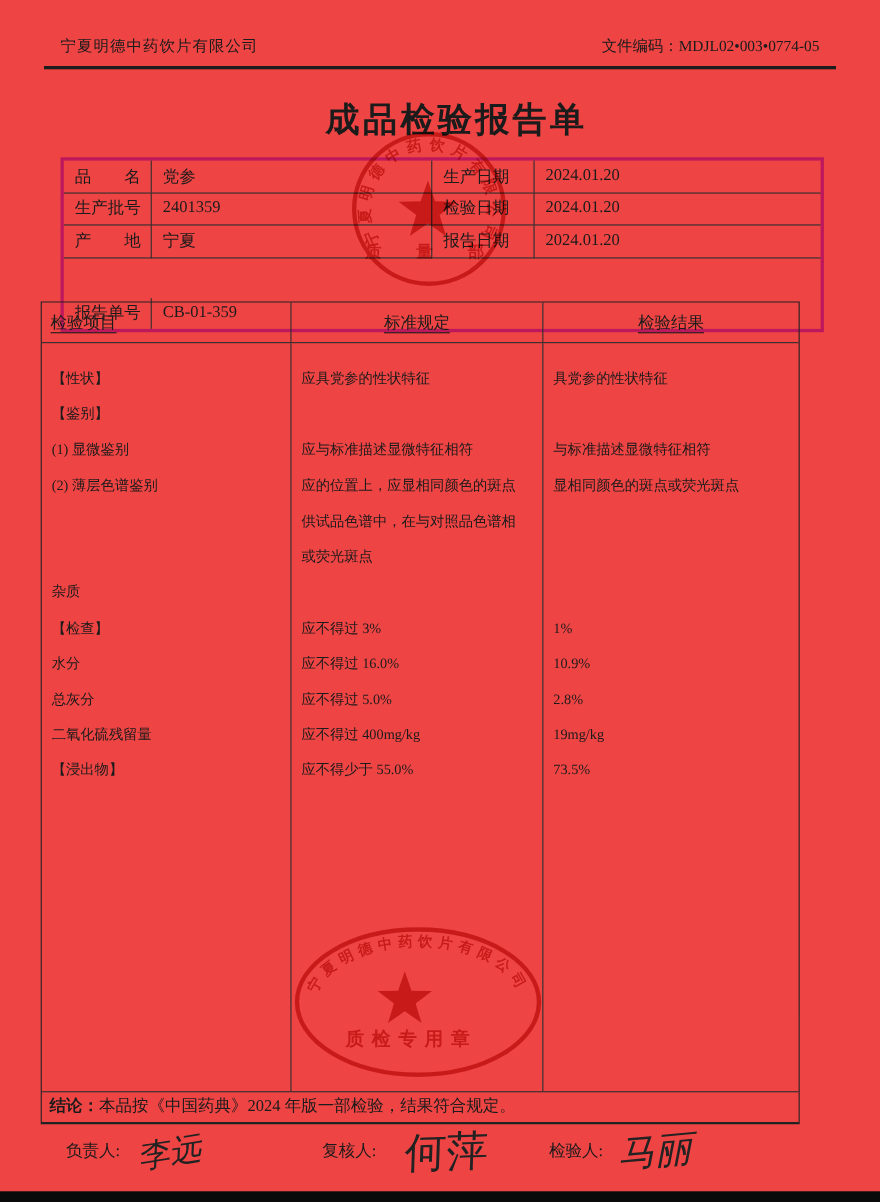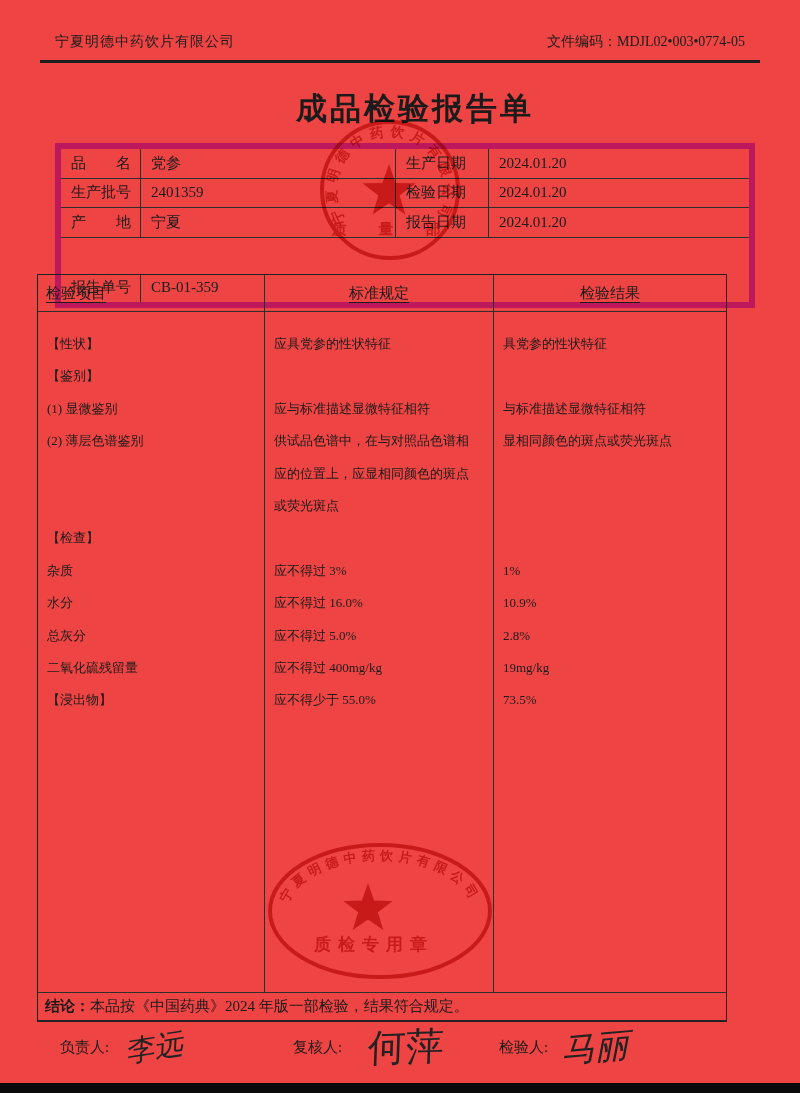--- a/index.html
+++ b/index.html
@@ -14,21 +14,21 @@
   .doc-header .company { position:absolute; left:0; top:0; font-size:14px; letter-spacing:1px; }
   .doc-header .code { position:absolute; right:0; top:0; font-size:14px; }
   .head-rule { position:absolute; left:40px; right:40px; top:60px; height:3px; background:#1d1d1d; }
   
   .title { position:absolute; left:15px; width:800px; top:88px; text-align:center;
            font-size:31px; font-weight:bold; letter-spacing:3px; }
   
   .info-table {
     position:absolute; left:55px; top:143px; width:688px;
     display:grid; grid-template-columns:80px 255px 93px 1fr;
-    border:6px solid #be185d; background:transparent;
+    border:3px solid #be185d; background:transparent;
   }
   .ic { height:28.5px; display:flex; align-items:center; padding-left:10px;
         border-right:1px solid #2e2e2e; border-bottom:1px solid #2e2e2e; white-space:nowrap; }
   .ic.last-col { border-right:none; }
   .ic.last-row { border-bottom:none;margin-top:36px; }
   .ic.span3 { grid-column:2 / 5; border-right:none; }
   
   .main-table { position:absolute; left:37px; top:274px; width:688px;
                 border:1.5px solid #222; border-bottom-width:2.5px; }
   .mt-header { display:grid; grid-template-columns:227px 229px 1fr; height:36px;
@@ -105,33 +105,33 @@
         </div>
     </div>
     <div class="mt-body">
       <div class="col">
         <div class="line">【性状】</div>
         <div class="line">【鉴别】</div>
         <div class="line">(1) 显微鉴别</div>
         <div class="line">(2) 薄层色谱鉴别</div>
         <div class="line"></div>
         <div class="line"></div>
+        <div class="line">杂质</div>
         <div class="line">【检查】</div>
-        <div class="line">杂质</div>
         <div class="line">水分</div>
         <div class="line">总灰分</div>
         <div class="line">二氧化硫残留量</div>
         <div class="line">【浸出物】</div>
       </div>
       <div class="col">
         <div class="line">应具党参的性状特征</div>
         <div class="line"></div>
         <div class="line">应与标准描述显微特征相符</div>
+        <div class="line">应的位置上，应显相同颜色的斑点</div>
         <div class="line">供试品色谱中，在与对照品色谱相</div>
-        <div class="line">应的位置上，应显相同颜色的斑点</div>
         <div class="line">或荧光斑点</div>
         <div class="line"></div>
         <div class="line">应不得过 3%</div>
         <div class="line">应不得过 16.0%</div>
         <div class="line">应不得过 5.0%</div>
         <div class="line">应不得过 400mg/kg</div>
         <div class="line">应不得少于 55.0%</div>
       </div>
       <div class="col">
         <div class="line">具党参的性状特征</div>

